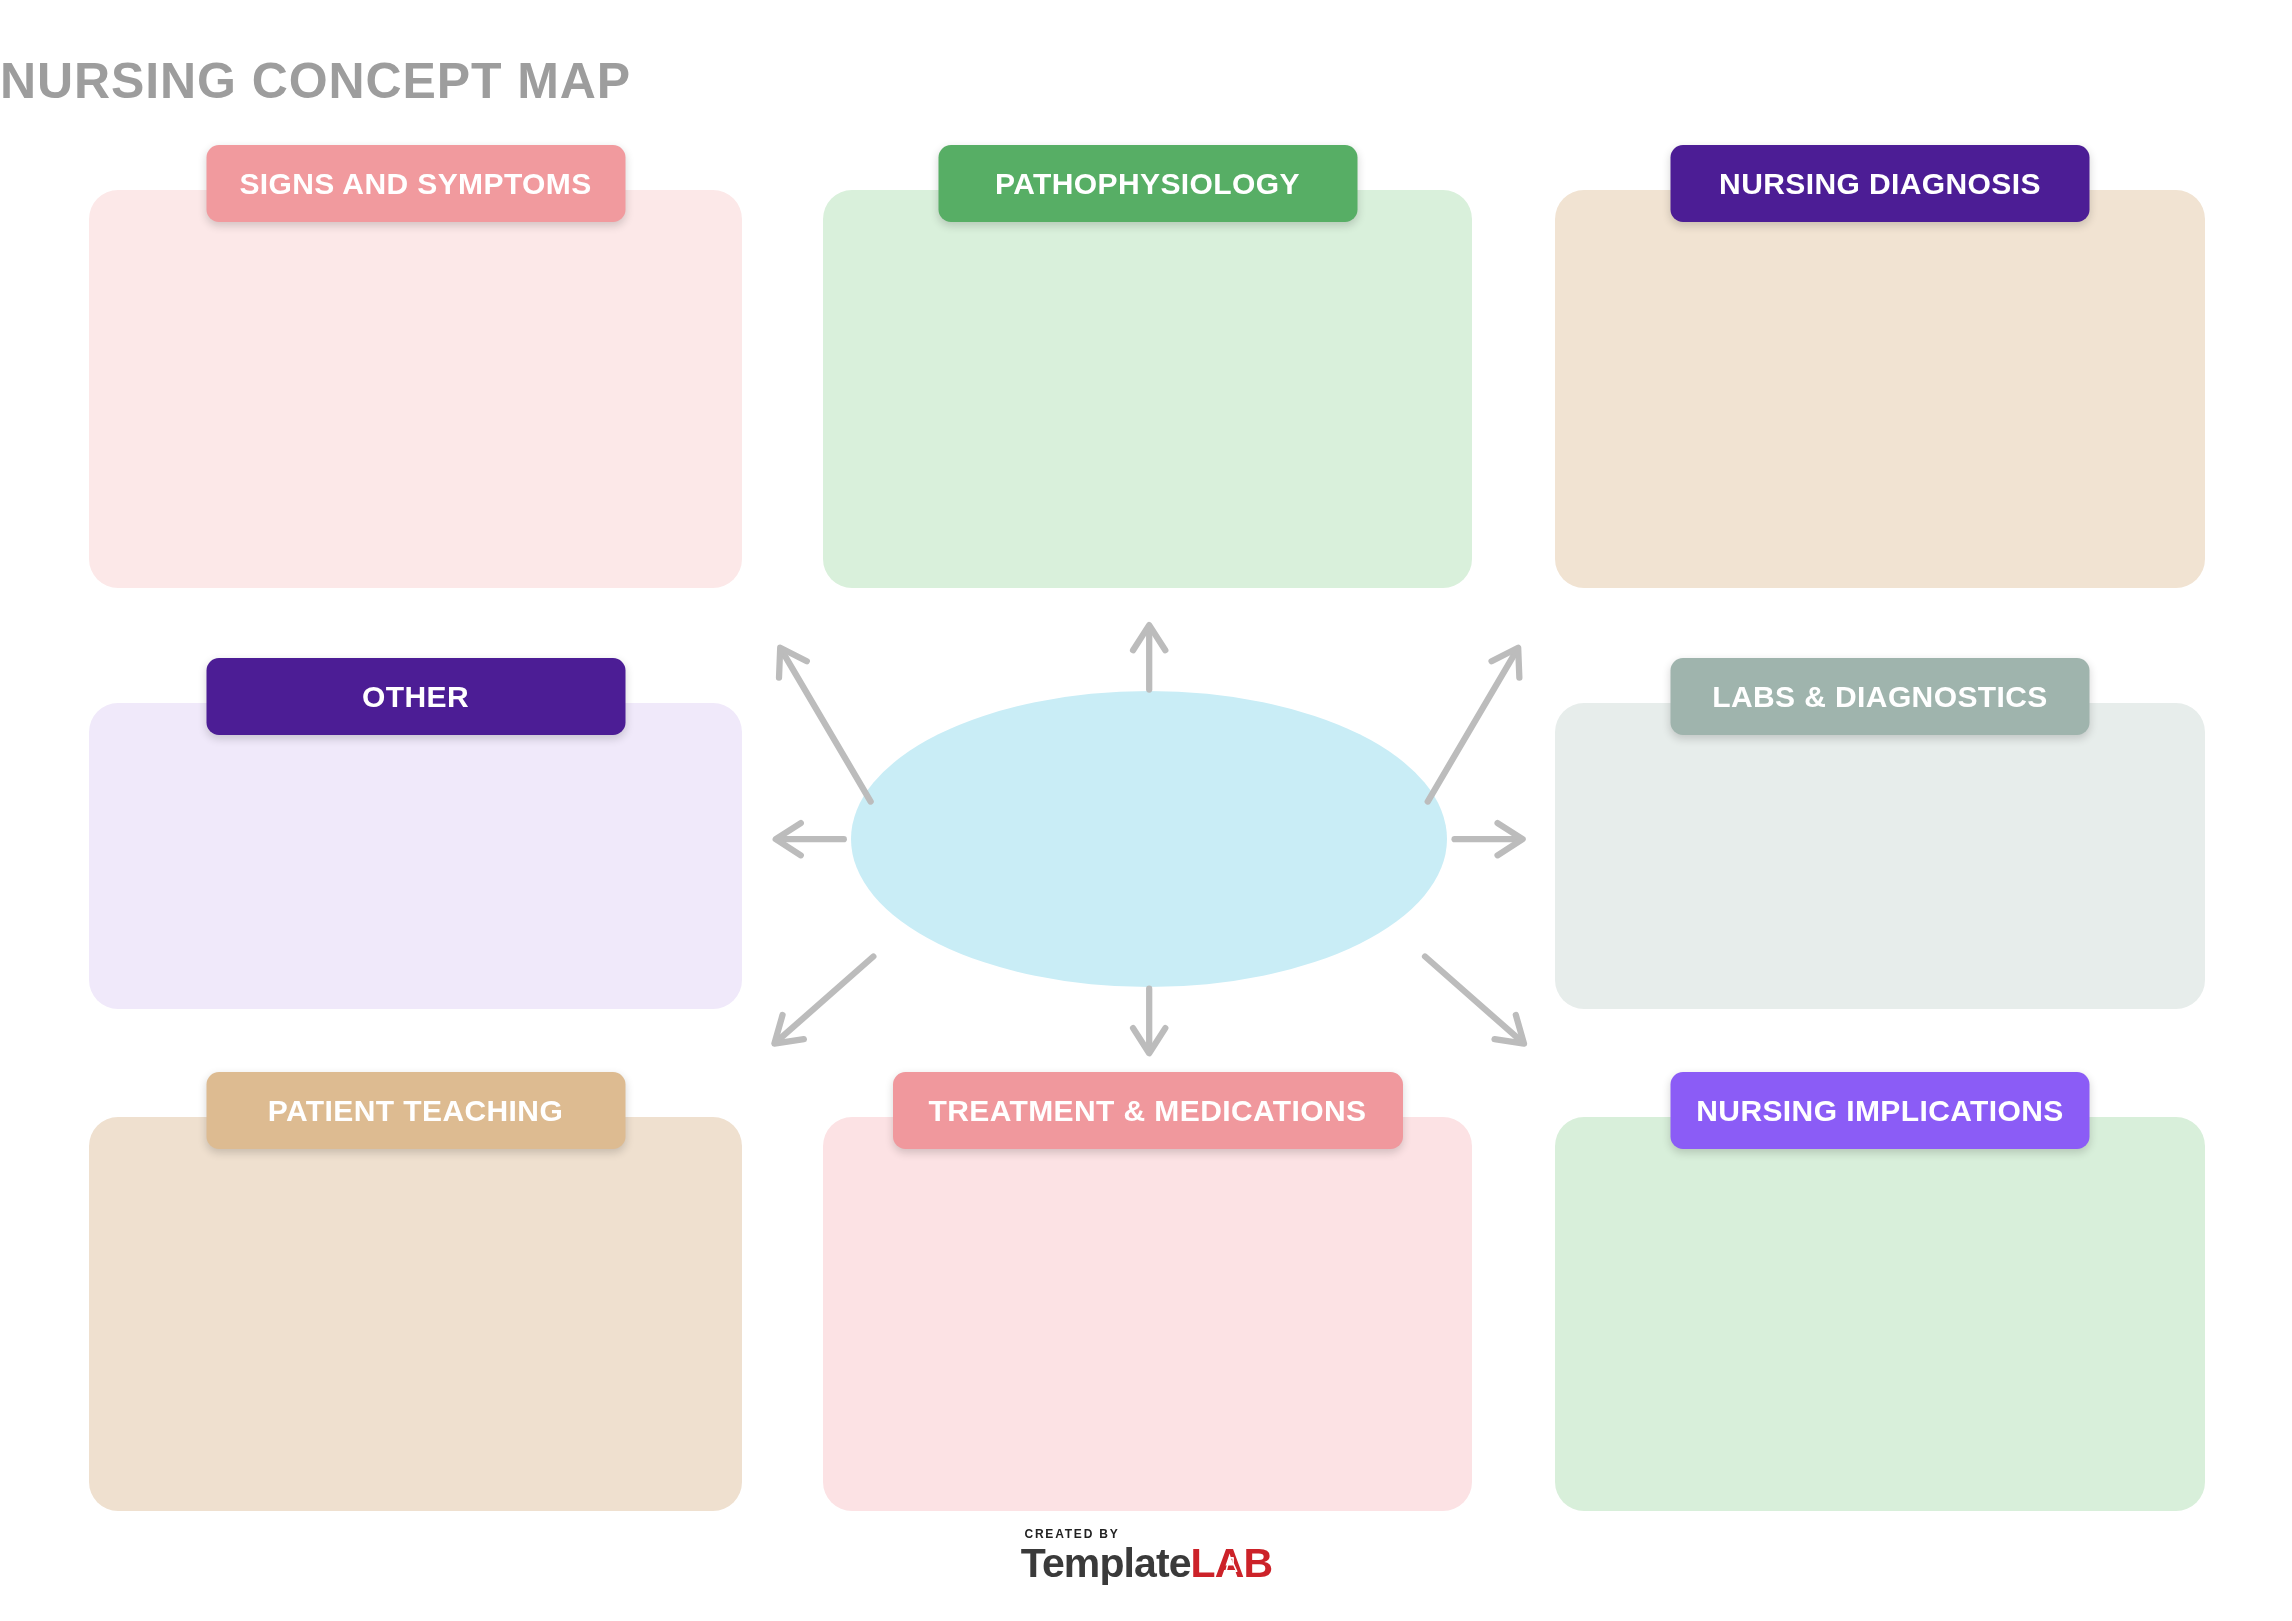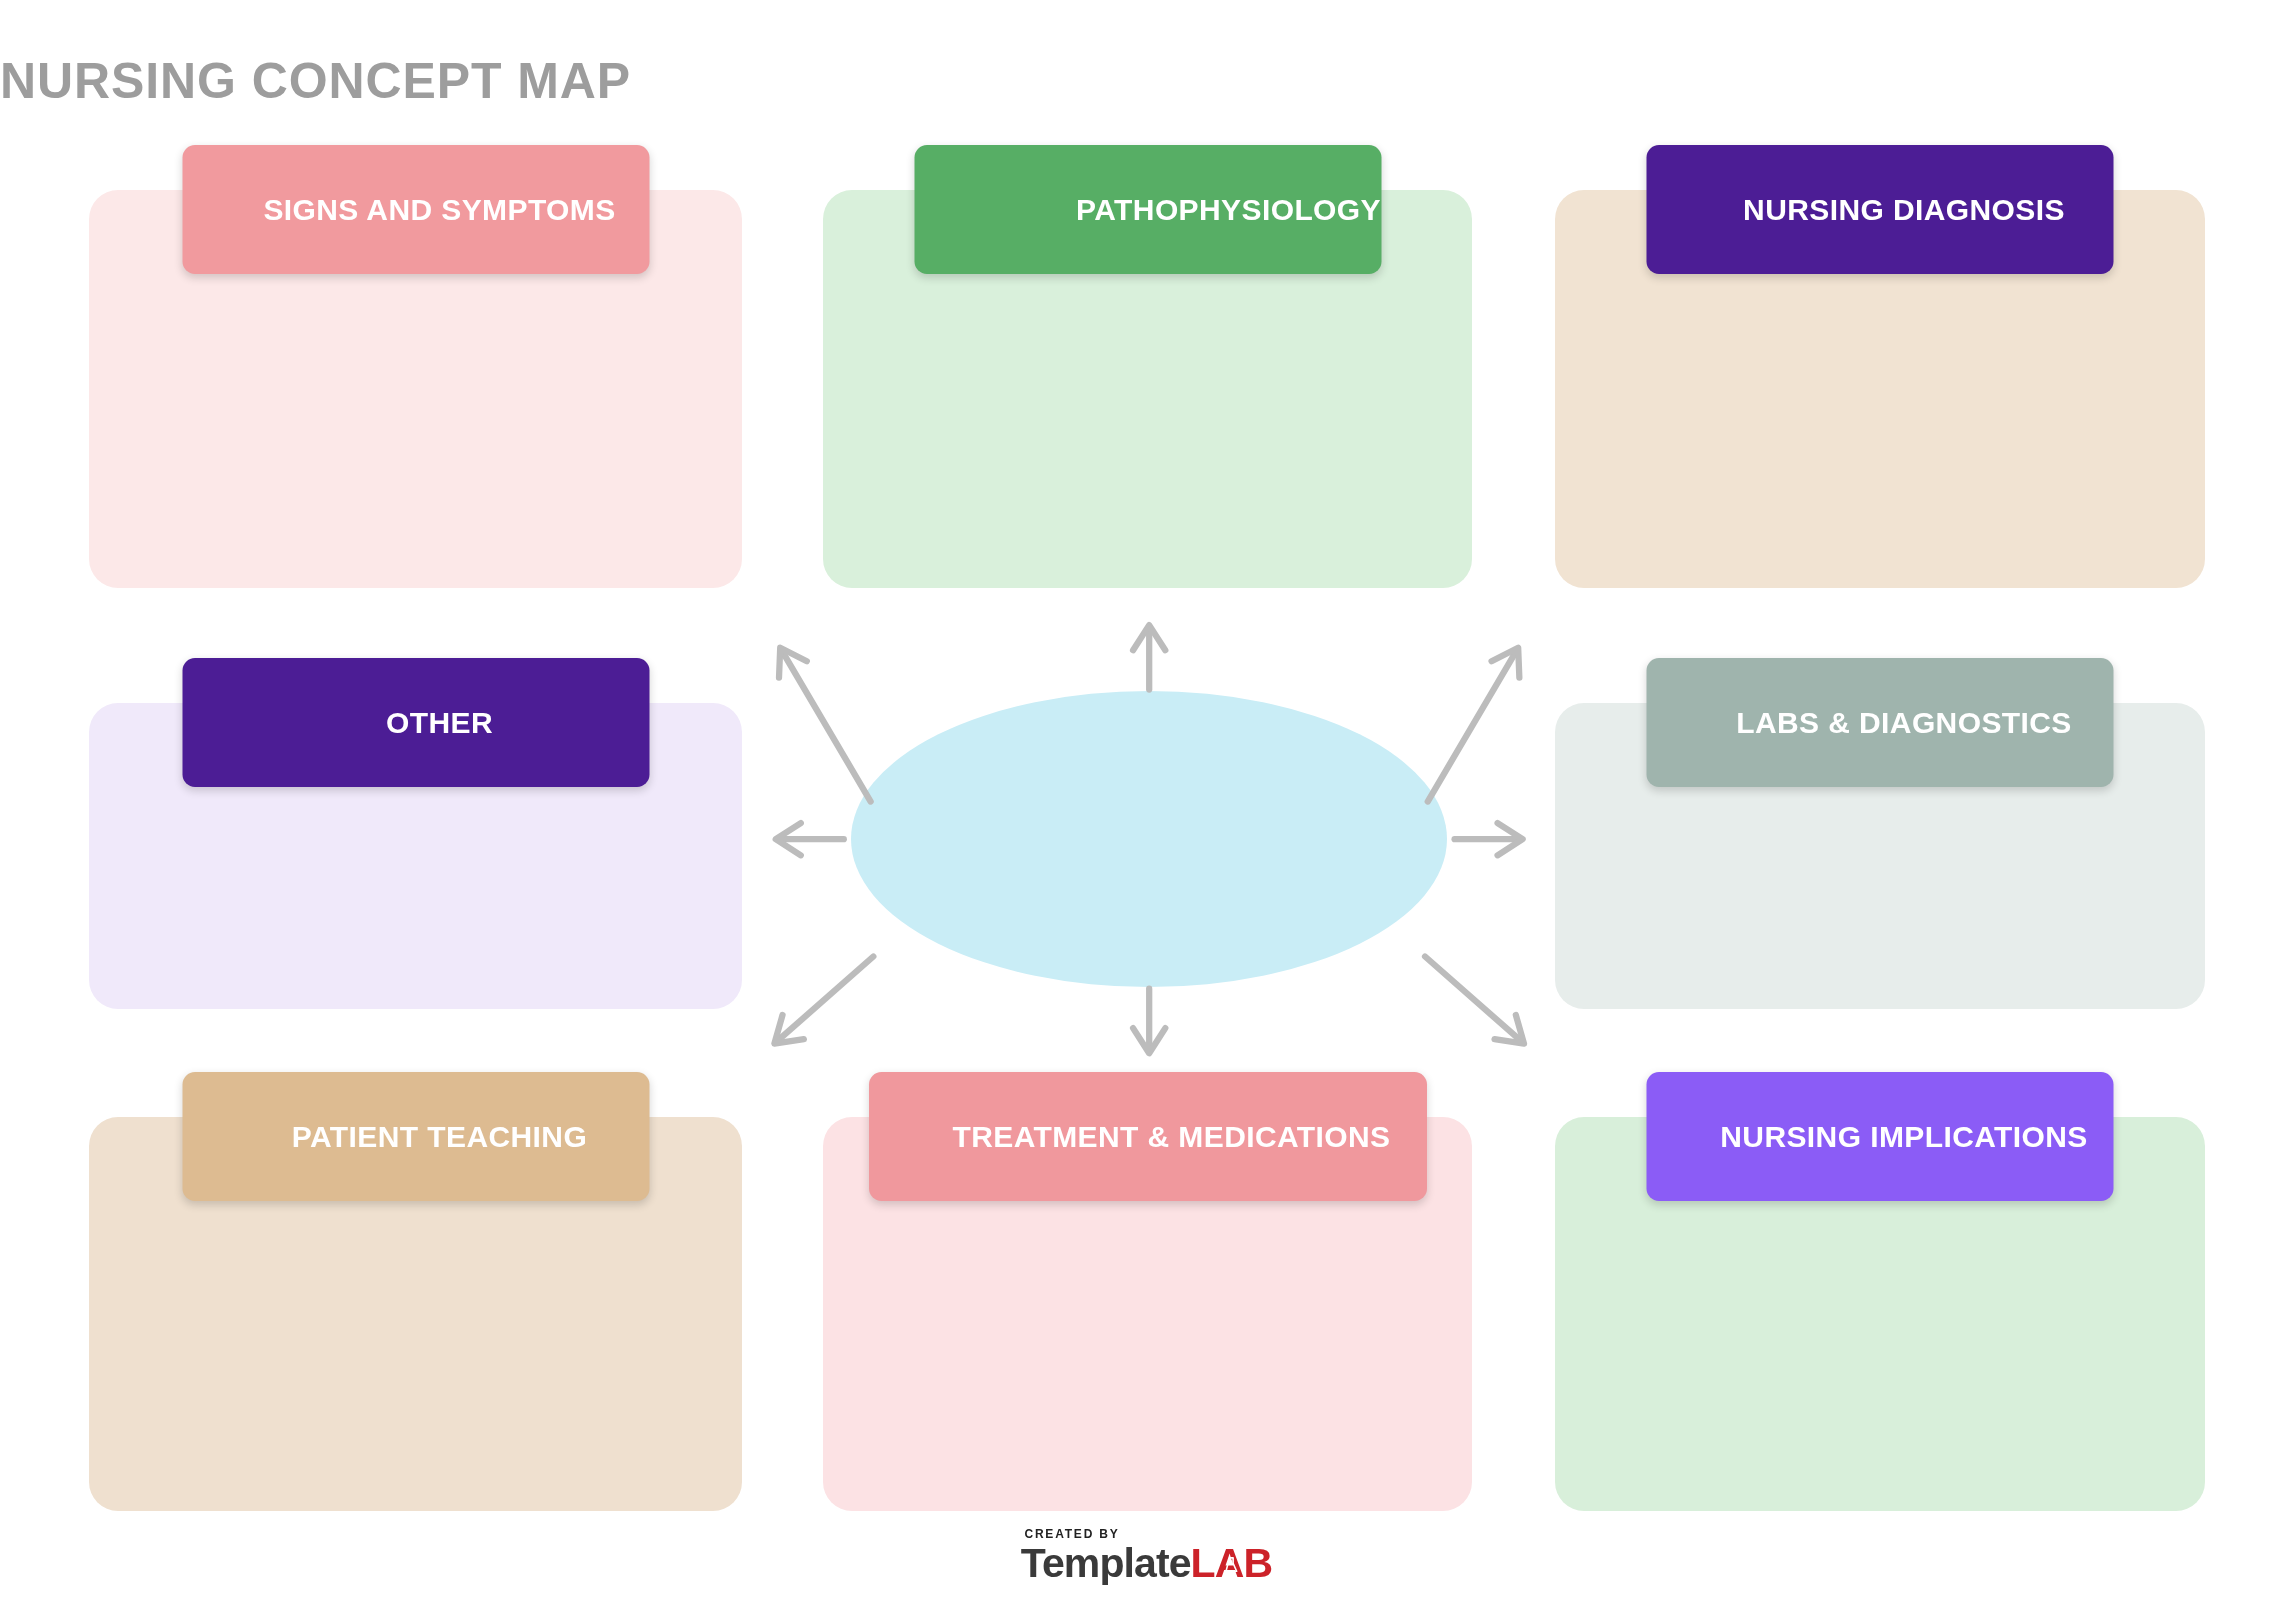--- a/index.html
+++ b/index.html
@@ -13,23 +13,23 @@
     text-align:left; font-size:50px; font-weight:bold;
     letter-spacing:0.9px; color:var(--title-color,#9d9d9d);
   }
   .box { position:absolute; }
   .panel {
     position:absolute; left:0; top:0; width:100%; height:100%;
     border-radius:29px;
   }
   .tab {
     position:absolute; top:-45px; left:50%; transform:translateX(-50%);
-    width:419px; height:129px; border-radius:12.5px;
+    width:419px; height:77px; border-radius:12.5px;
     box-shadow:0 3.6px 9px rgba(0,0,0,0.16);
-    display:flex; align-items:center; justify-content:center;padding-left:48px;
+    display:flex; align-items:center; justify-content:center;
   }
   .tab .tab-label {
     color:#ffffff; font-size:30px; font-weight:bold; letter-spacing:0.4px;
     white-space:nowrap;
   }
   .tab-wide { width:510px; }
 
   
   .pos-top-left     { left:89px;   top:190px;  width:653px; height:398px; }
   .pos-top-center   { left:823px;  top:190px;  width:649px; height:398px; }
@@ -73,21 +73,21 @@
 
   <div class="box pos-top-left">
     <div class="panel" style="background: rgb(252, 232, 232);"></div>
     <div class="tab" style="background: rgb(241, 154, 158);">
       <span class="tab-label">SIGNS AND SYMPTOMS</span>
     </div>
   </div>
 
   <div class="box pos-top-center">
     <div class="panel" style="background: rgb(217, 240, 219);"></div>
-    <div class="tab" style="background: rgb(87, 174, 101); justify-content: flex-end;">
+    <div class="tab" style="background: rgb(87, 174, 101);">
       <span class="tab-label">PATHOPHYSIOLOGY</span>
     </div>
   </div>
 
   <div class="box pos-top-right">
     <div class="panel" style="background: rgb(241, 227, 210);"></div>
     <div class="tab" style="background: #4c1d95;">
       <span class="tab-label">NURSING DIAGNOSIS</span>
     </div>
   </div>

